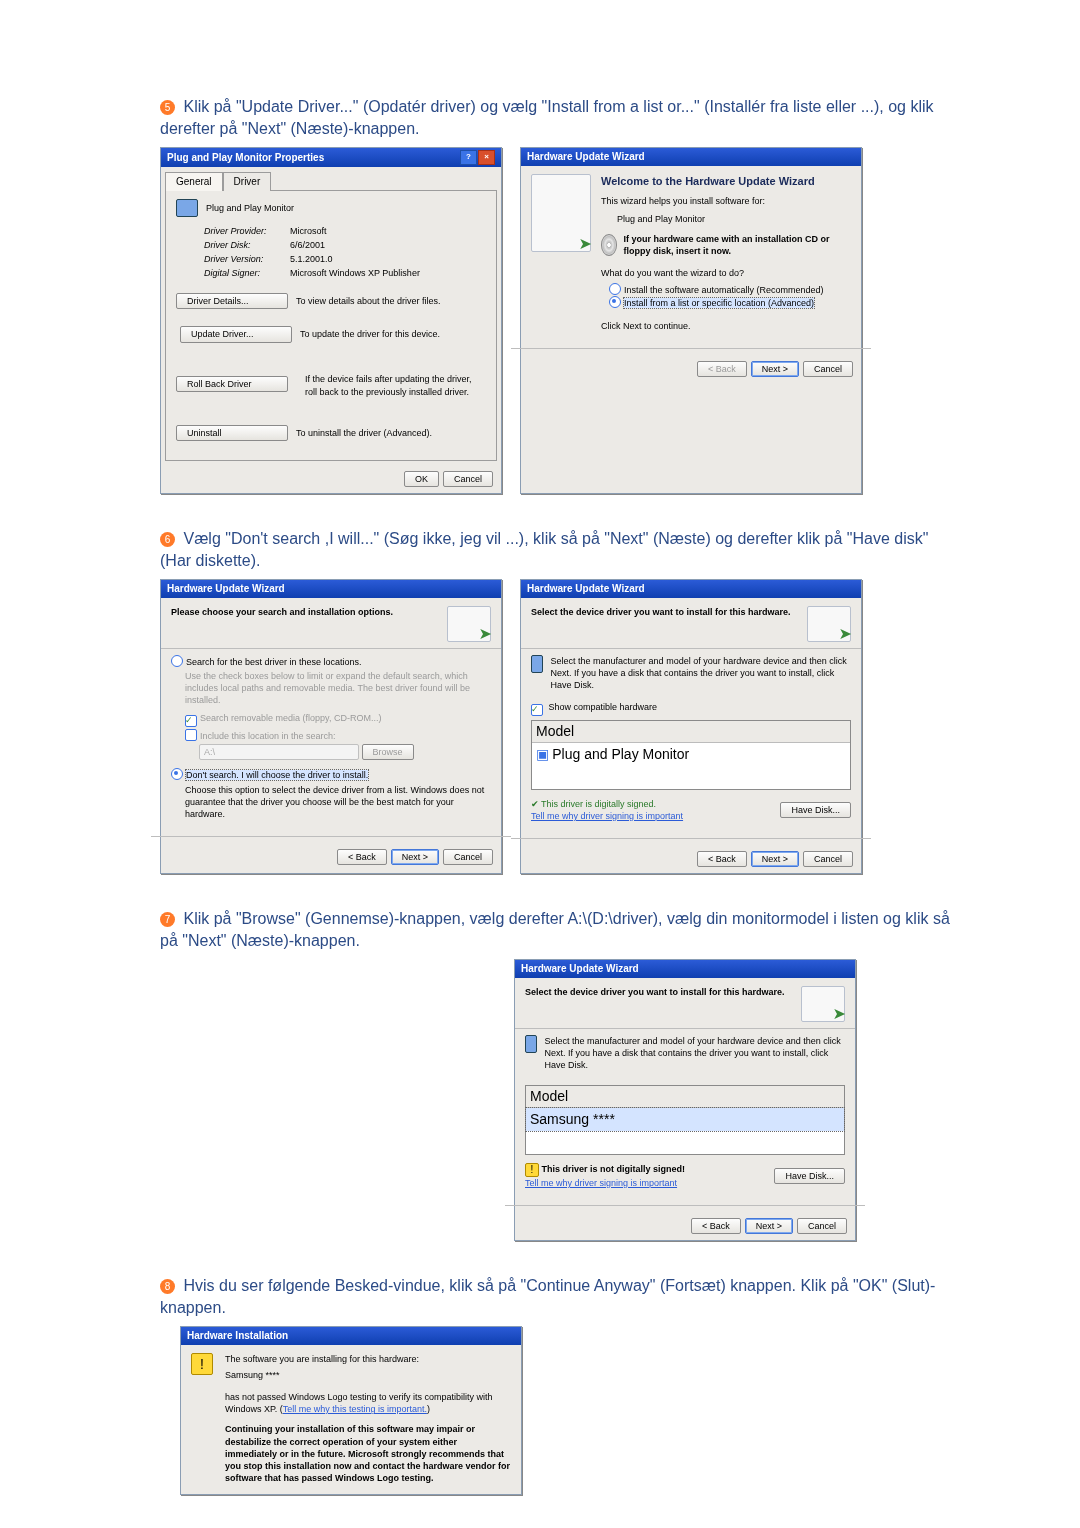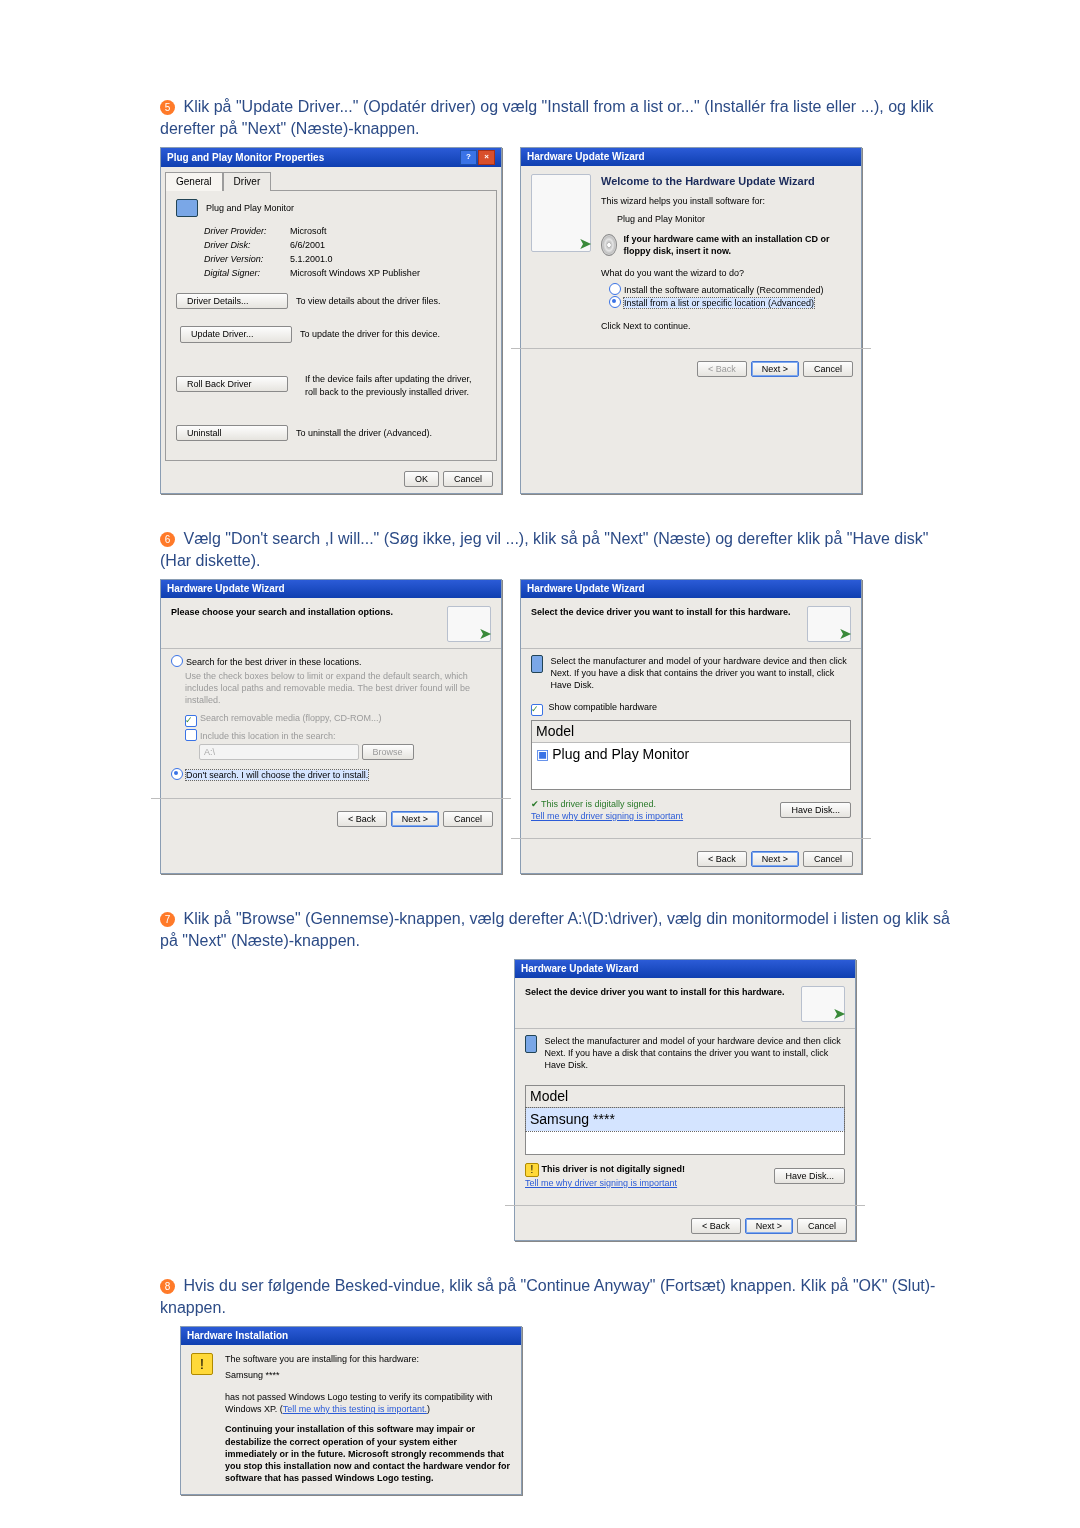--- a/index.html
+++ b/index.html
@@ -319,20 +319,21 @@
           <div style="margin-top:6px;">
             <div><span class="radio"></span><span>Search for the best driver in these locations.</span></div>
             <div class="dim" style="margin:2px 0 6px 14px;">Use the check boxes below to limit or expand the default search, which includes local paths and removable media. The best driver found will be installed.</div>
             <div class="dim" style="margin-left:14px;"><span class="check sel"></span><span>Search removable media (floppy, CD-ROM...)</span></div>
             <div class="dim" style="margin:2px 0 2px 14px;"><span class="check"></span><span>Include this location in the search:</span></div>
             <div class="dim" style="margin-left:28px;">
               <span class="input-dim">A:\</span>
               <span class="btn dim">Browse</span>
             </div>
             <div style="margin-top:8px;"><span class="radio sel"></span><span style="background:#d4e4ff;outline:1px dotted #666;">Don't search. I will choose the driver to install.</span></div>
+            <div style="margin:2px 0 0 14px;">Choose this option to select the device driver from a list. Windows does not guarantee that the driver you choose will be the best match for your hardware.</div>
           </div>
         </div>
         <div class="sep"></div>
         <div class="dlg-btns">
           <span class="btn">&lt; Back</span>
           <span class="btn def">Next &gt;</span>
           <span class="btn">Cancel</span>
         </div>
       </div>
 

